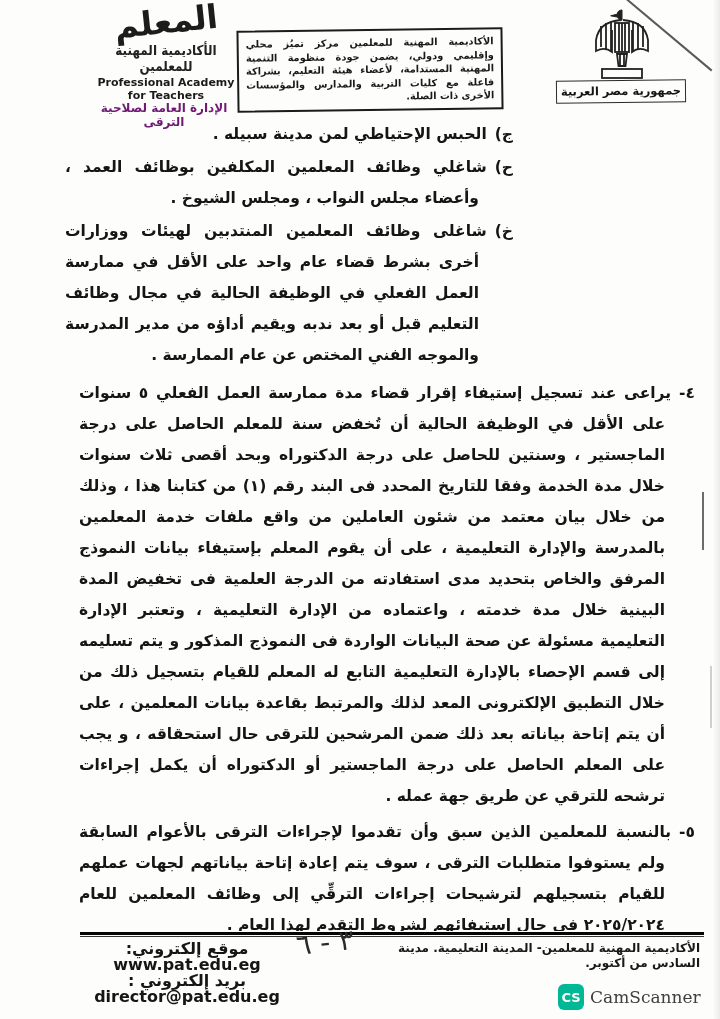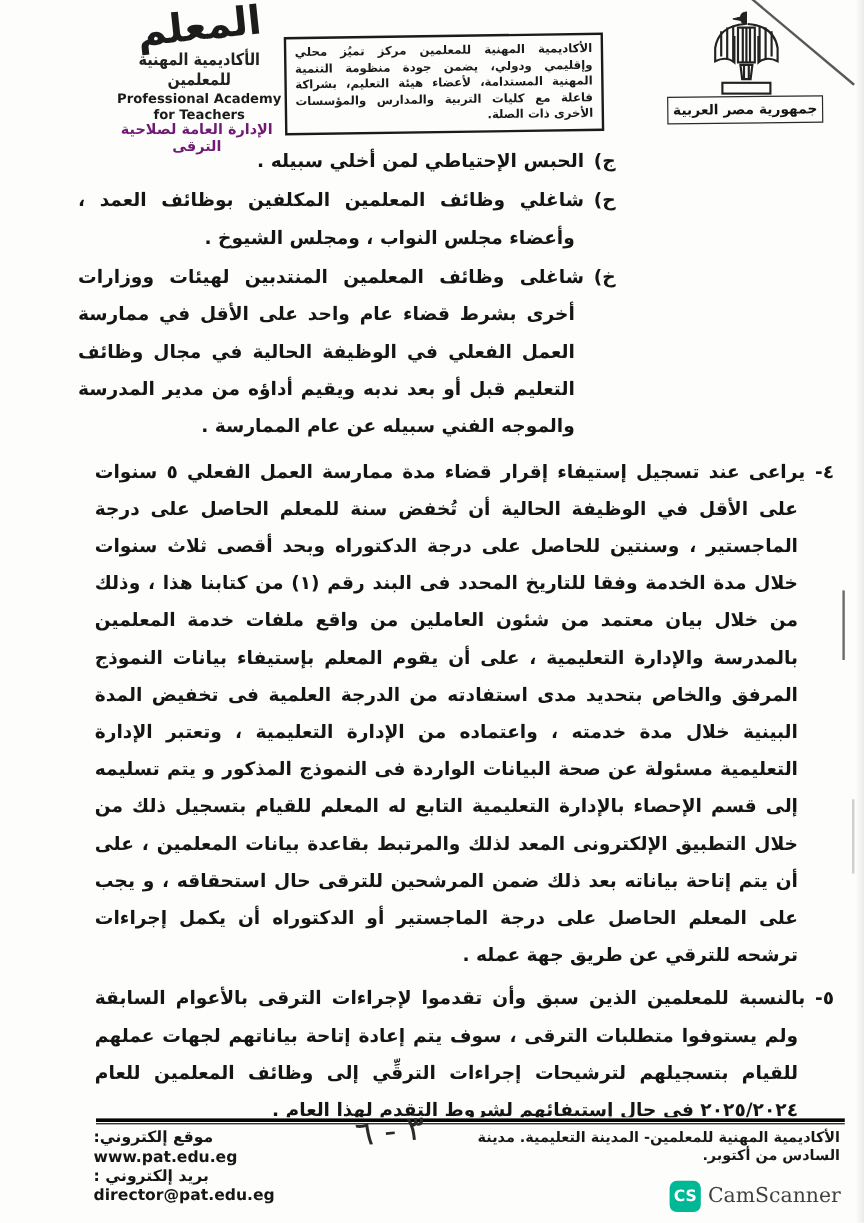--- a/index.html
+++ b/index.html
@@ -23,21 +23,21 @@
   .litem{padding-right:34px;text-indent:-34px;margin-bottom:2px;}
   .numbered{margin-left:54px;margin-top:7px;}
   .nitem{padding-right:30px;text-indent:-30px;margin-top:5px;}
   .marker{padding-left:8px;}
 
   
   .frule{position:absolute;top:932px;left:80px;right:16px;height:5px;
          background:linear-gradient(#050505 0 3px,transparent 3px 4px,#333 4px 5px);}
   .f-right{position:absolute;top:941px;right:20px;width:336px;direction:rtl;text-align:right;font-size:12px;line-height:15px;font-weight:bold;color:#181818;}
   .f-center{position:absolute;top:926px;left:296px;direction:rtl;font-size:28px;color:#2a2a2a;transform:rotate(-6deg);font-weight:normal;}
-  .f-left{position:absolute;top:941px;left:78px;width:218px;direction:rtl;text-align:left;font-size:13px;line-height:16px;font-weight:bold;color:#161616;}
+  .f-left{position:absolute;top:941px;left:78px;width:218px;direction:rtl;text-align:center;font-size:16px;line-height:16px;font-weight:bold;color:#161616;}
   .ltr{direction:ltr;unicode-bidi:embed;}
 
   
   .cs{position:absolute;left:558px;top:984px;display:flex;align-items:center;}
   .cs-icon{width:26px;height:26px;border-radius:6px;background:#00b796;color:#fff;font-size:13px;font-weight:bold;display:flex;align-items:center;justify-content:center;}
   .cs-text{margin-left:6px;font-family:"DejaVu Serif",serif;font-size:17px;color:#3f3f3f;}
 
   
   .art-line1{position:absolute;left:702px;top:492px;width:2px;height:58px;background:#2e2e2e;opacity:.7;}
   .art-line2{position:absolute;left:710px;top:666px;width:2px;height:62px;background:#9a9a9a;opacity:.45;}
@@ -79,27 +79,27 @@
       <rect x="16" y="63" width="40" height="9"></rect>
     </g>
   </svg>
 
   <div class="country">جمهورية مصر العربية</div>
   <div class="diag"></div>
 
   <div class="doc-body">
     <div class="lettered">
       <div class="litem">
-        <span class="marker">ج)</span><span class="t">الحبس الإحتياطي لمن أخلي سبيله .</span>
+        <span class="marker">ج)</span><span class="t">الحبس الإحتياطي لمن مدينة سبيله .</span>
       </div>
       <div class="litem">
         <span class="marker">ح)</span><span class="t">شاغلي وظائف المعلمين المكلفين بوظائف العمد ، وأعضاء مجلس النواب ، ومجلس الشيوخ .</span>
       </div>
       <div class="litem">
-        <span class="marker">خ)</span><span class="t">شاغلى وظائف المعلمين المنتدبين لهيئات ووزارات أخرى بشرط قضاء عام واحد على الأقل في ممارسة العمل الفعلي في الوظيفة الحالية في مجال وظائف التعليم قبل أو بعد ندبه ويقيم أداؤه من مدير المدرسة والموجه الفني سبيله عن عام الممارسة .</span>
+        <span class="marker">خ)</span><span class="t">شاغلى وظائف المعلمين المنتدبين لهيئات ووزارات أخرى بشرط قضاء عام واحد على الأقل في ممارسة العمل الفعلي في الوظيفة الحالية في مجال وظائف التعليم قبل أو بعد ندبه ويقيم أداؤه من مدير المدرسة والموجه الفني المختص عن عام الممارسة .</span>
       </div>
     </div>
 
     <div class="numbered">
       <div class="nitem">
         <span class="marker">٤-</span><span class="t">يراعى عند تسجيل إستيفاء إقرار قضاء مدة ممارسة العمل الفعلي ٥ سنوات على الأقل في الوظيفة الحالية أن تُخفض سنة للمعلم الحاصل على درجة الماجستير ، وسنتين للحاصل على درجة الدكتوراه وبحد أقصى ثلاث سنوات خلال مدة الخدمة وفقا للتاريخ المحدد فى البند رقم (١) من كتابنا هذا ، وذلك من خلال بيان معتمد من شئون العاملين من واقع ملفات خدمة المعلمين بالمدرسة والإدارة التعليمية ، على أن يقوم المعلم بإستيفاء بيانات النموذج المرفق والخاص بتحديد مدى استفادته من الدرجة العلمية فى تخفيض المدة البينية خلال مدة خدمته ، واعتماده من الإدارة التعليمية ، وتعتبر الإدارة التعليمية مسئولة عن صحة البيانات الواردة فى النموذج المذكور و يتم تسليمه إلى قسم الإحصاء بالإدارة التعليمية التابع له المعلم للقيام بتسجيل ذلك من خلال التطبيق الإلكترونى المعد لذلك والمرتبط بقاعدة بيانات المعلمين ، على أن يتم إتاحة بياناته بعد ذلك ضمن المرشحين للترقى حال استحقاقه ، و يجب على المعلم الحاصل على درجة الماجستير أو الدكتوراه أن يكمل إجراءات ترشحه للترقي عن طريق جهة عمله .</span>
       </div>
       <div class="nitem">
         <span class="marker">٥-</span><span class="t">بالنسبة للمعلمين الذين سبق وأن تقدموا لإجراءات الترقى بالأعوام السابقة ولم يستوفوا متطلبات الترقى ، سوف يتم إعادة إتاحة بياناتهم لجهات عملهم للقيام بتسجيلهم لترشيحات إجراءات الترقِّي إلى وظائف المعلمين للعام ٢٠٢٥/٢٠٢٤ فى حال إستيفائهم لشروط التقدم لهذا العام .</span>
       </div>

